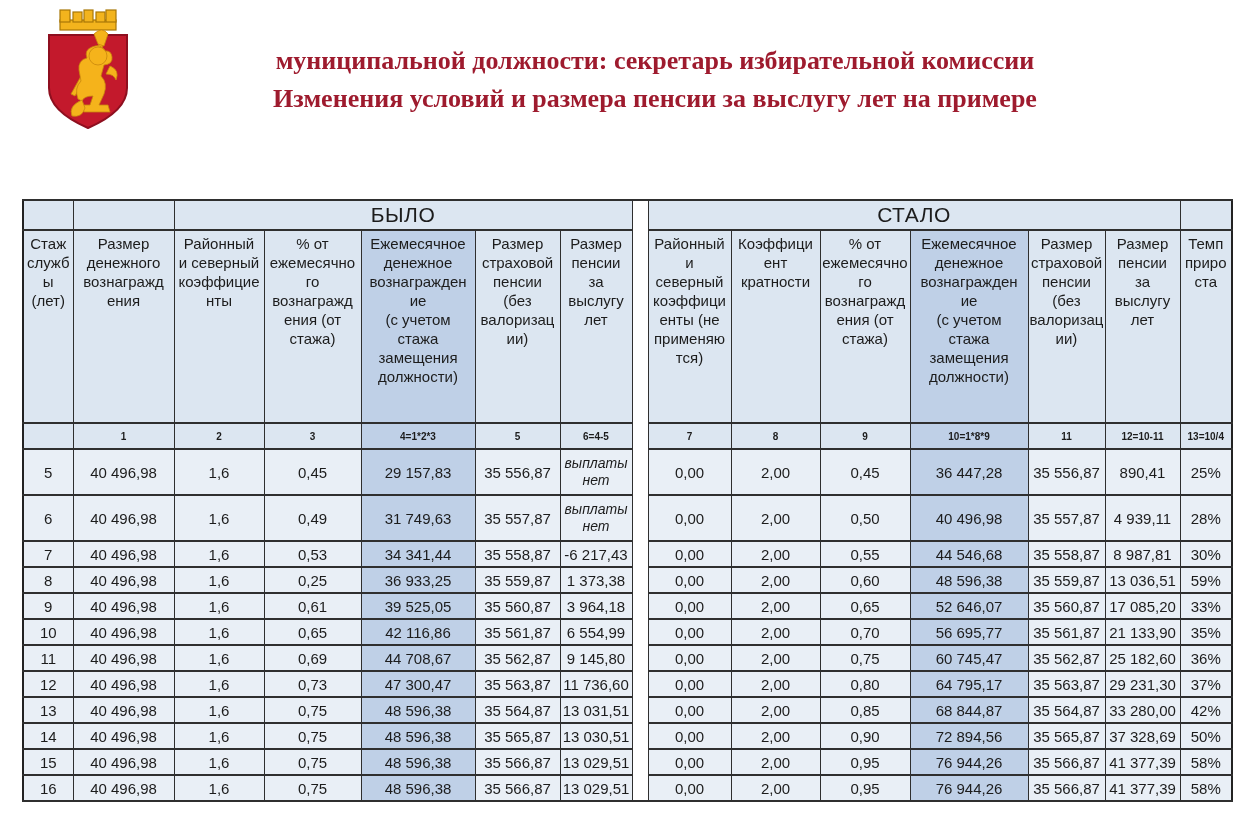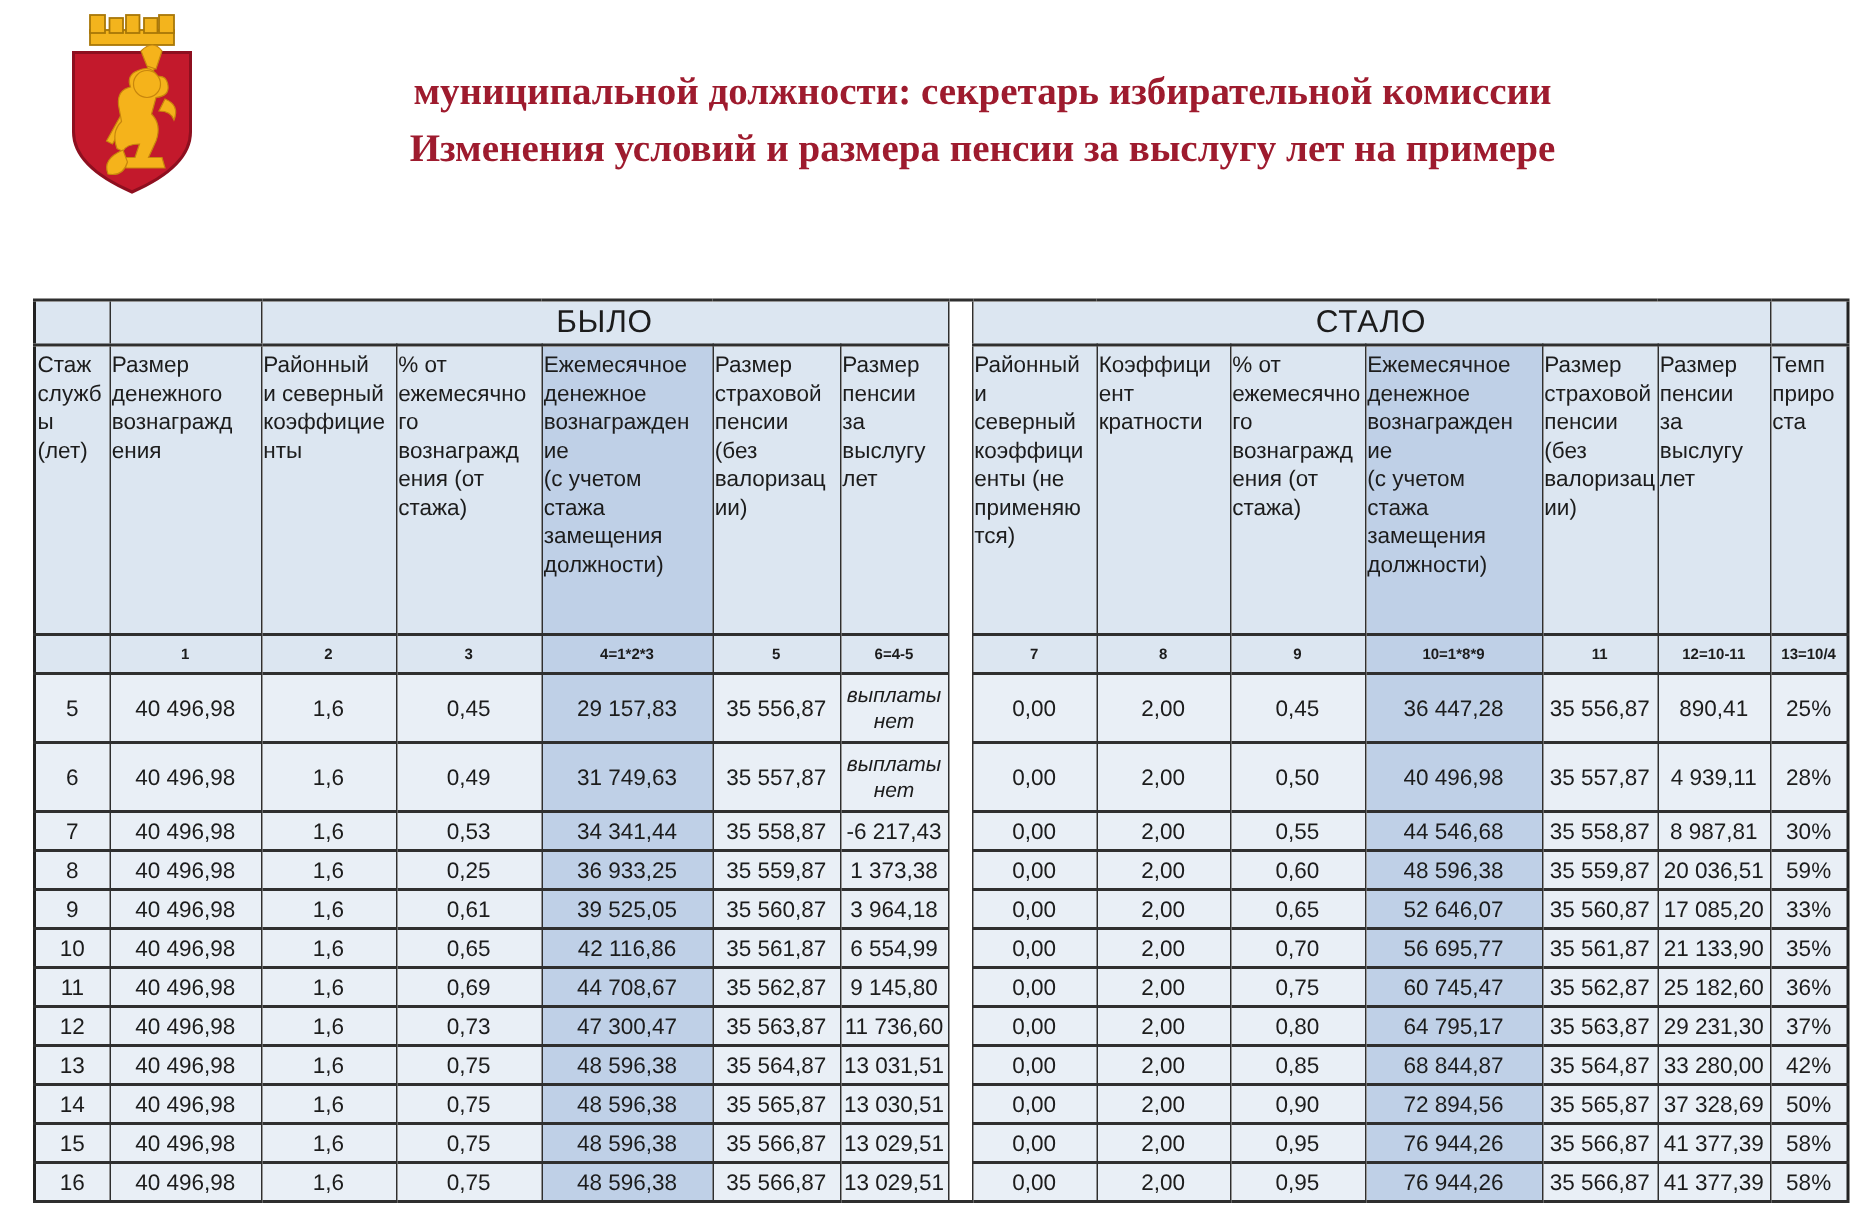--- a/index.html
+++ b/index.html
@@ -18,21 +18,21 @@
   table.t td{border-left:1px solid #2f2f2f;border-right:1px solid #2f2f2f;
              border-top:2px solid #2f2f2f;border-bottom:2px solid #2f2f2f;
              overflow:hidden;color:#1c1c1c;}
 
   tr.gh-row{height:30px;}
   td.gh{background:#dce6f1;text-align:center;vertical-align:middle;
         font-size:21px;letter-spacing:.5px;}
   td.sep{background:#ffffff;border-top:2px solid #222;border-bottom:2px solid #222;}
 
   tr.head-row{height:193px;}
-  td.h{background:#dce6f1;vertical-align:top;
+  td.h{background:#dce6f1;vertical-align:top;text-align:center;
        font-size:15px;line-height:19px;padding-top:3px;white-space:pre-line;}
 
   tr.num-row{height:26px;}
   td.n{background:#dce6f1;text-align:center;vertical-align:middle;
        font-size:10px;font-weight:bold;}
 
   tbody tr.data{height:26px;}
   tbody tr.data.tall{height:46px;}
   td.cell{background:#e9eff6;text-align:center;vertical-align:middle;
           font-size:15px;white-space:nowrap;padding:0 1px;}
@@ -247,21 +247,21 @@
             <td class="cell">1,6</td>
             <td class="cell">0,25</td>
             <td class="cell hl">36 933,25</td>
             <td class="cell">35 559,87</td>
             <td class="cell">1 373,38</td>
             <td class="cell">0,00</td>
             <td class="cell">2,00</td>
             <td class="cell">0,60</td>
             <td class="cell hl">48 596,38</td>
             <td class="cell">35 559,87</td>
-            <td class="cell">20 036,51</td>
+            <td class="cell">13 036,51</td>
             <td class="cell">59%</td>
           </tr>
           <tr class="data">
             <td class="cell">9</td>
             <td class="cell">40 496,98</td>
             <td class="cell">1,6</td>
             <td class="cell">0,61</td>
             <td class="cell hl">39 525,05</td>
             <td class="cell">35 560,87</td>
             <td class="cell">3 964,18</td>

